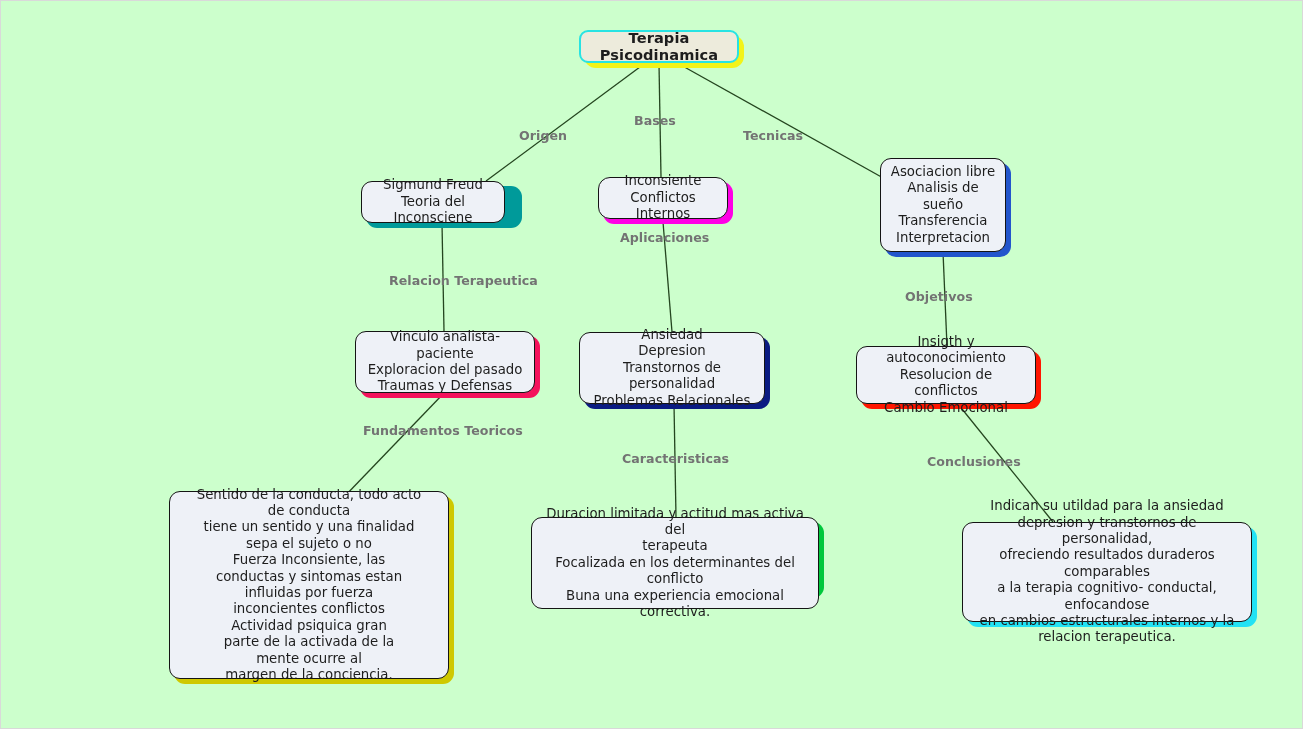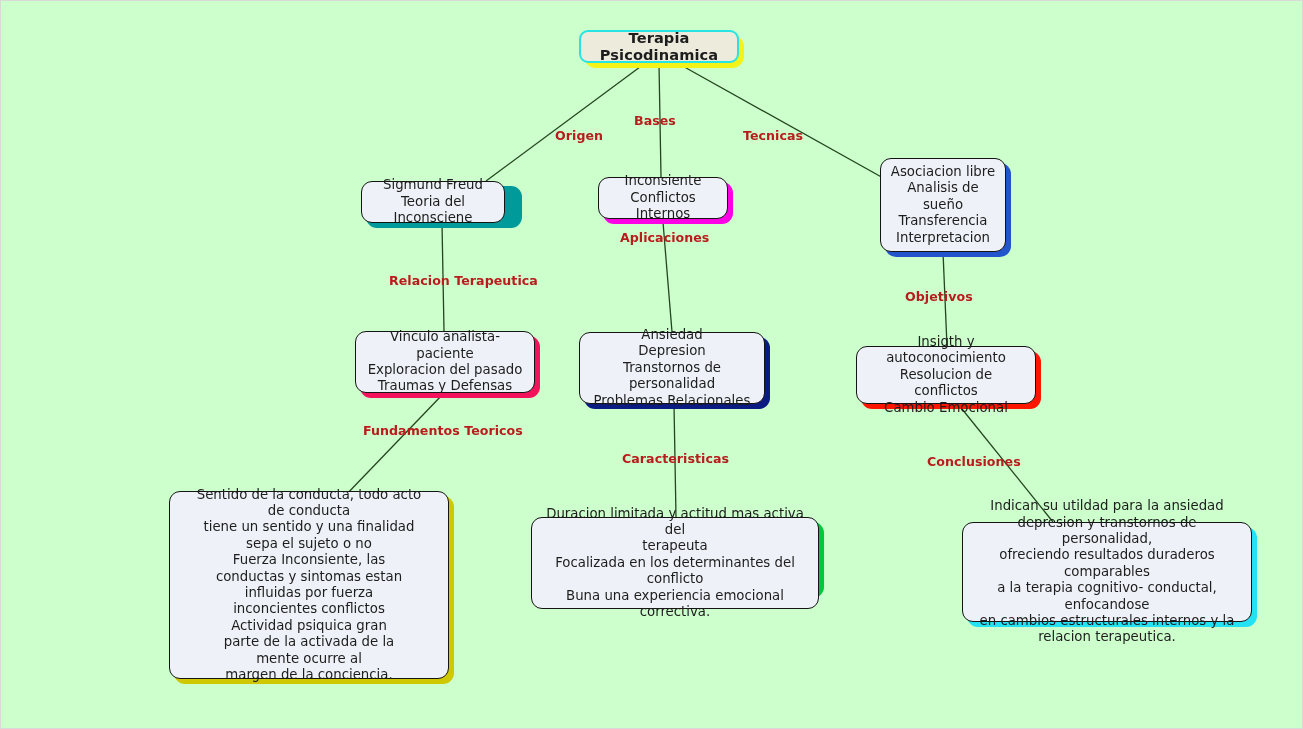--- a/index.html
+++ b/index.html
@@ -54,21 +54,21 @@
   .shadow {
     position: absolute;
     border-radius: 11px;
     z-index: 2;
   }
   .edge-label {
     position: absolute;
     font-family: "DejaVu Sans", "Liberation Sans", sans-serif;
     font-size: 12.6px;
     font-weight: bold;
-    color: #b91c1c;
+    color: #737373;
     white-space: nowrap;
     z-index: 4;
     letter-spacing: 0.05px;
   }
 </style>
 </head>
 <body>
 
 <div id="canvas">
   <svg id="edge-layer" width="1303" height="729" viewBox="0 0 1303 729">
@@ -91,21 +91,21 @@
       <div class="shadow" style="left: 583px; top: 336px; width: 186px; height: 72px; background: rgb(10, 27, 130); border-radius: 11px;"></div>
       <div class="shadow" style="left: 860px; top: 350px; width: 180px; height: 58px; background: rgb(255, 21, 0); border-radius: 11px;"></div>
       <div class="shadow" style="left: 173px; top: 495px; width: 280px; height: 188px; background: rgb(207, 200, 0); border-radius: 11px;"></div>
       <div class="shadow" style="left: 535px; top: 521px; width: 288px; height: 76px; background: rgb(0, 200, 60); border-radius: 11px;"></div>
       <div class="shadow" style="left: 966px; top: 526px; width: 290px; height: 100px; background: rgb(34, 226, 244); border-radius: 11px;"></div>
     </div>
   <div id="node-layer">
       <div class="node root" style="left: 578px; top: 29px; width: 160px; height: 33px; background: rgb(237, 235, 220); border-color: rgb(40, 227, 227);">Terapia Psicodinamica</div>
       <div class="node" style="left: 360px; top: 180px; width: 144px; height: 42px; background: rgb(238, 241, 247); border-color: rgb(20, 20, 20);">Sigmund Freud
 Teoria del Inconsciene</div>
-      <div class="node" style="left: 597px; top: 176px; width: 130px; height: 42px; background: rgb(238, 241, 247); border-color: rgb(20, 20, 20);">Inconsiente
+      <div class="node" style="left: 597px; top: 176px; width: 130px; height: 42px; background: rgb(238, 241, 247); border-color: rgb(20, 20, 20); border-radius: 12px;">Inconsiente
 Conflictos Internos</div>
       <div class="node" style="left: 879px; top: 157px; width: 126px; height: 94px; background: rgb(238, 241, 247); border-color: rgb(20, 20, 20);">Asociacion libre
 Analisis de sueño
 Transferencia
 Interpretacion</div>
       <div class="node" style="left: 354px; top: 330px; width: 180px; height: 62px; background: rgb(238, 241, 247); border-color: rgb(20, 20, 20);">Vinculo analista- paciente
 Exploracion del pasado
 Traumas y Defensas</div>
       <div class="node" style="left: 578px; top: 331px; width: 186px; height: 72px; background: rgb(238, 241, 247); border-color: rgb(20, 20, 20);">Ansiedad
 Depresion
@@ -131,21 +131,21 @@
 Focalizada en los determinantes del conflicto
 Buna una experiencia emocional correctiva.</div>
       <div class="node" style="left: 961px; top: 521px; width: 290px; height: 100px; background: rgb(238, 241, 247); border-color: rgb(20, 20, 20);">Indican su utildad para la ansiedad
 depresion y transtornos de personalidad,
 ofreciendo resultados duraderos comparables
 a la terapia cognitivo- conductal, enfocandose
 en cambios estructurales internos y la
 relacion terapeutica.</div>
     </div>
   <div id="label-layer">
-      <div class="edge-label" style="left: 518px; top: 127px; margin-left: 36px;">Origen</div>
+      <div class="edge-label" style="left: 518px; top: 127px;">Origen</div>
       <div class="edge-label" style="left: 633px; top: 112px;">Bases</div>
       <div class="edge-label" style="left: 742px; top: 127px;">Tecnicas</div>
       <div class="edge-label" style="left: 388px; top: 272px;">Relacion Terapeutica</div>
       <div class="edge-label" style="left: 619px; top: 229px;">Aplicaciones</div>
       <div class="edge-label" style="left: 904px; top: 288px;">Objetivos</div>
       <div class="edge-label" style="left: 362px; top: 422px;">Fundamentos Teoricos</div>
       <div class="edge-label" style="left: 621px; top: 450px;">Caracteristicas</div>
       <div class="edge-label" style="left: 926px; top: 453px;">Conclusiones</div>
     </div>
 </div>

